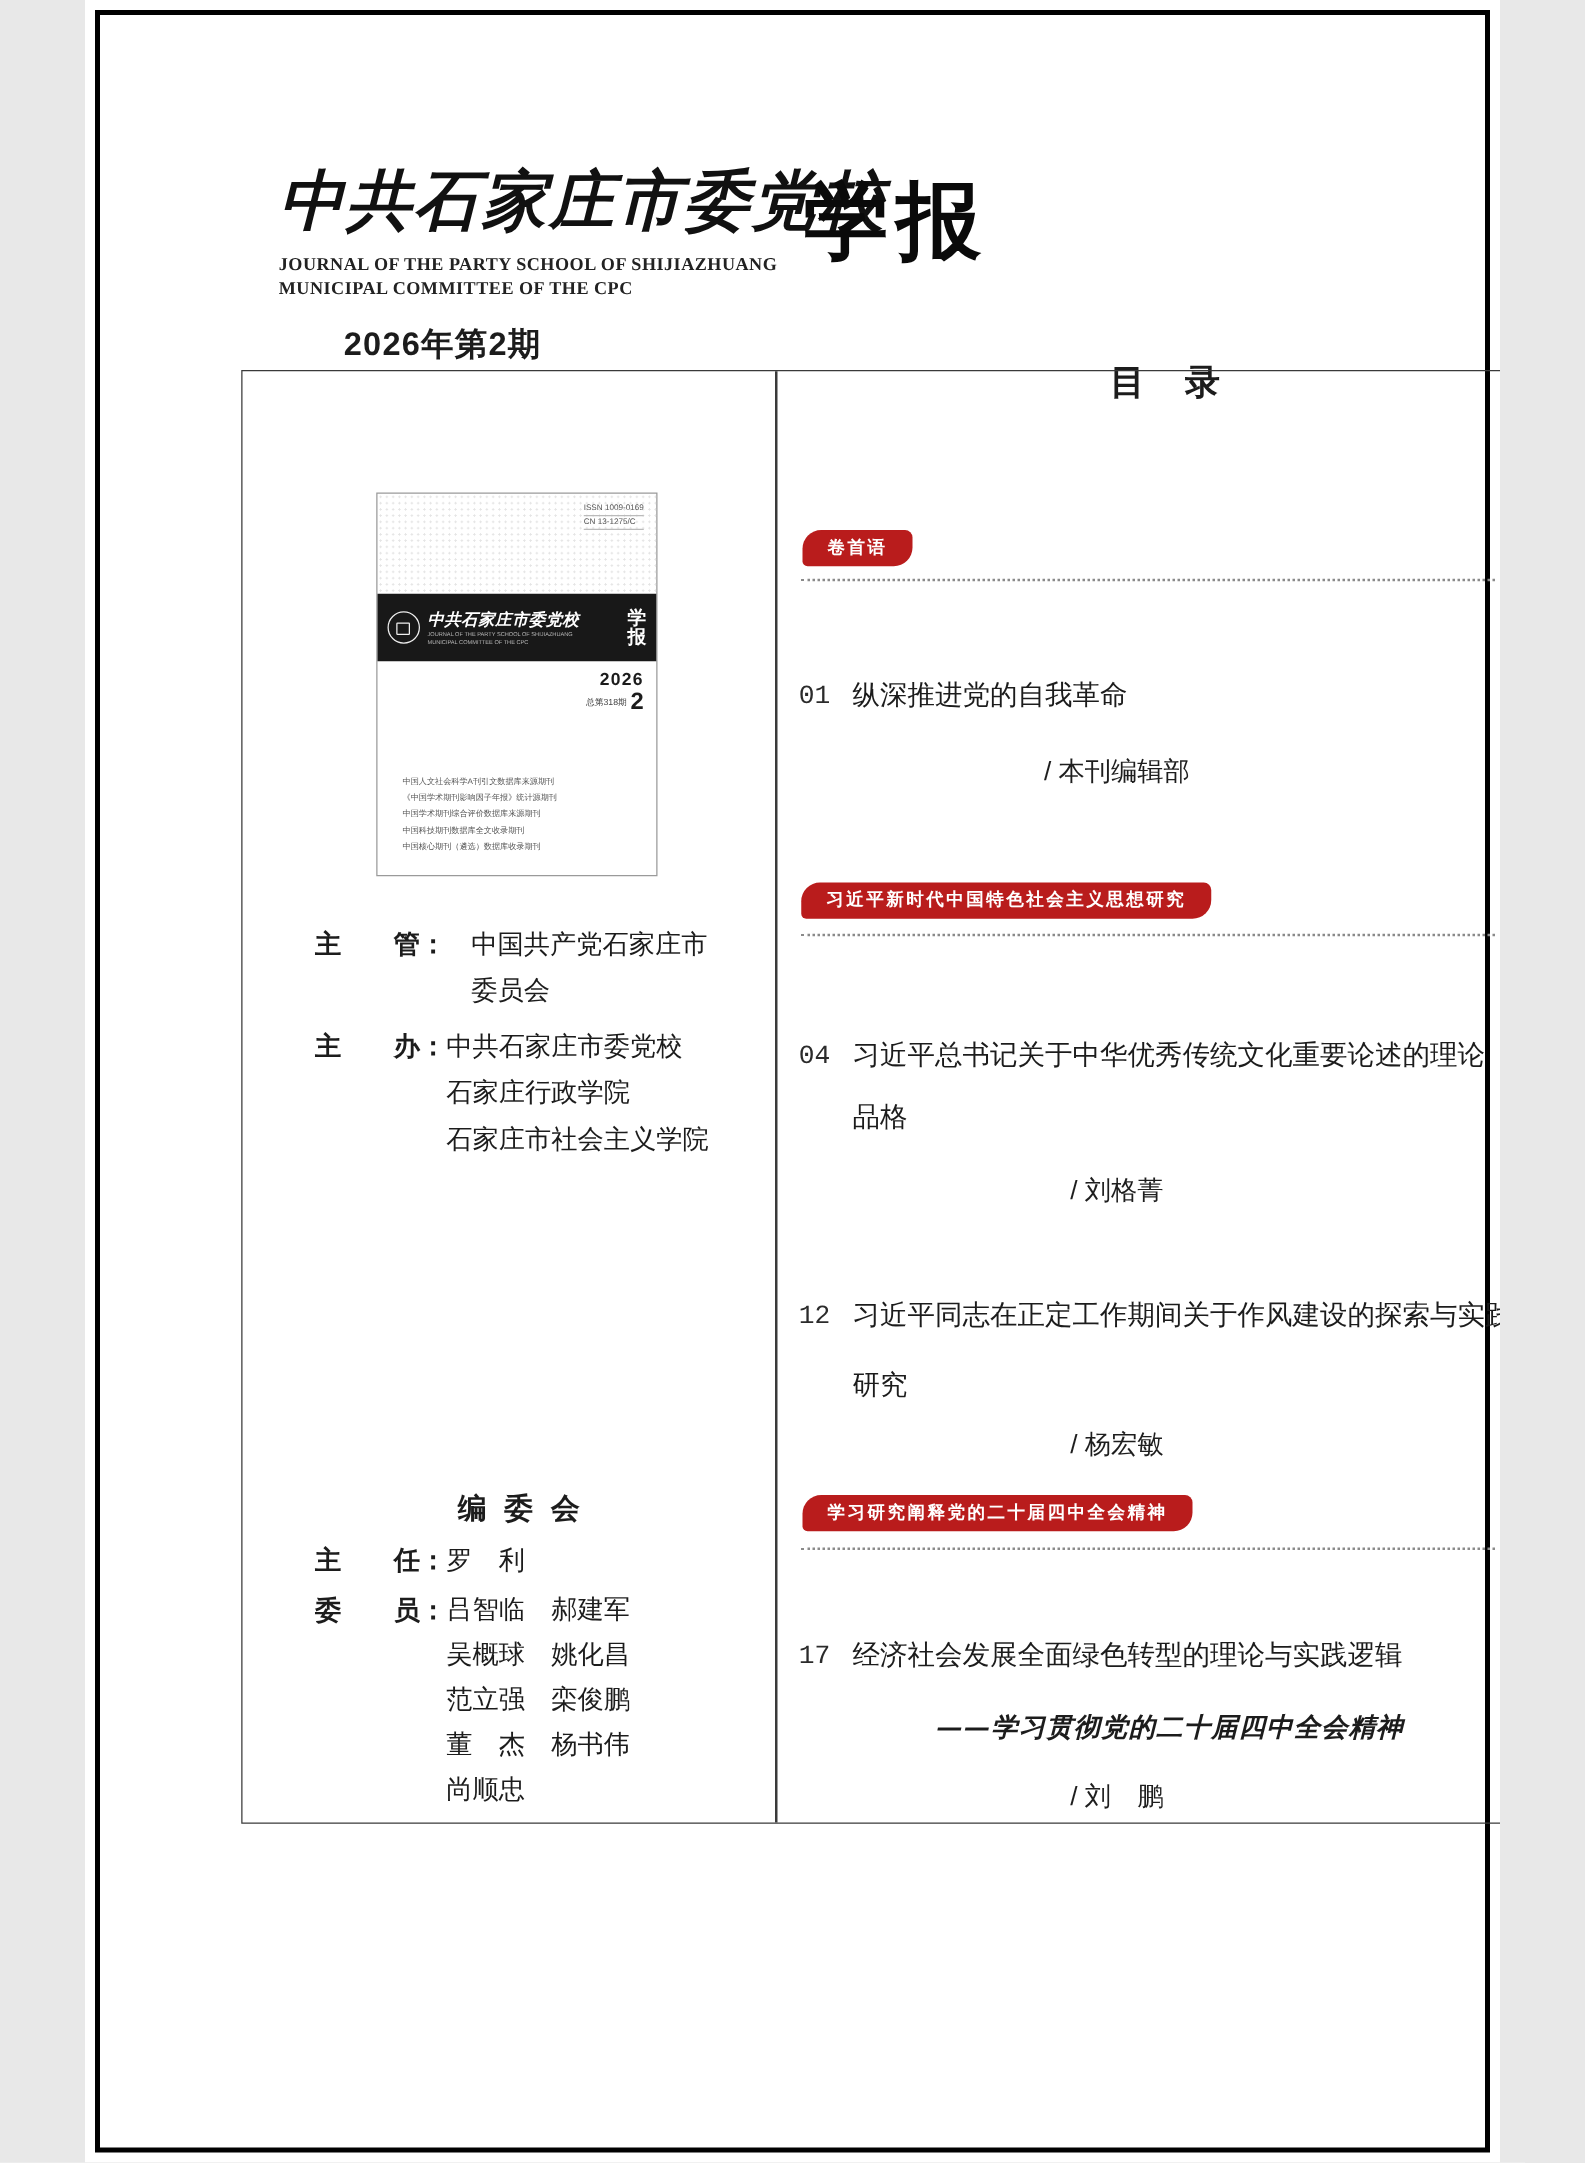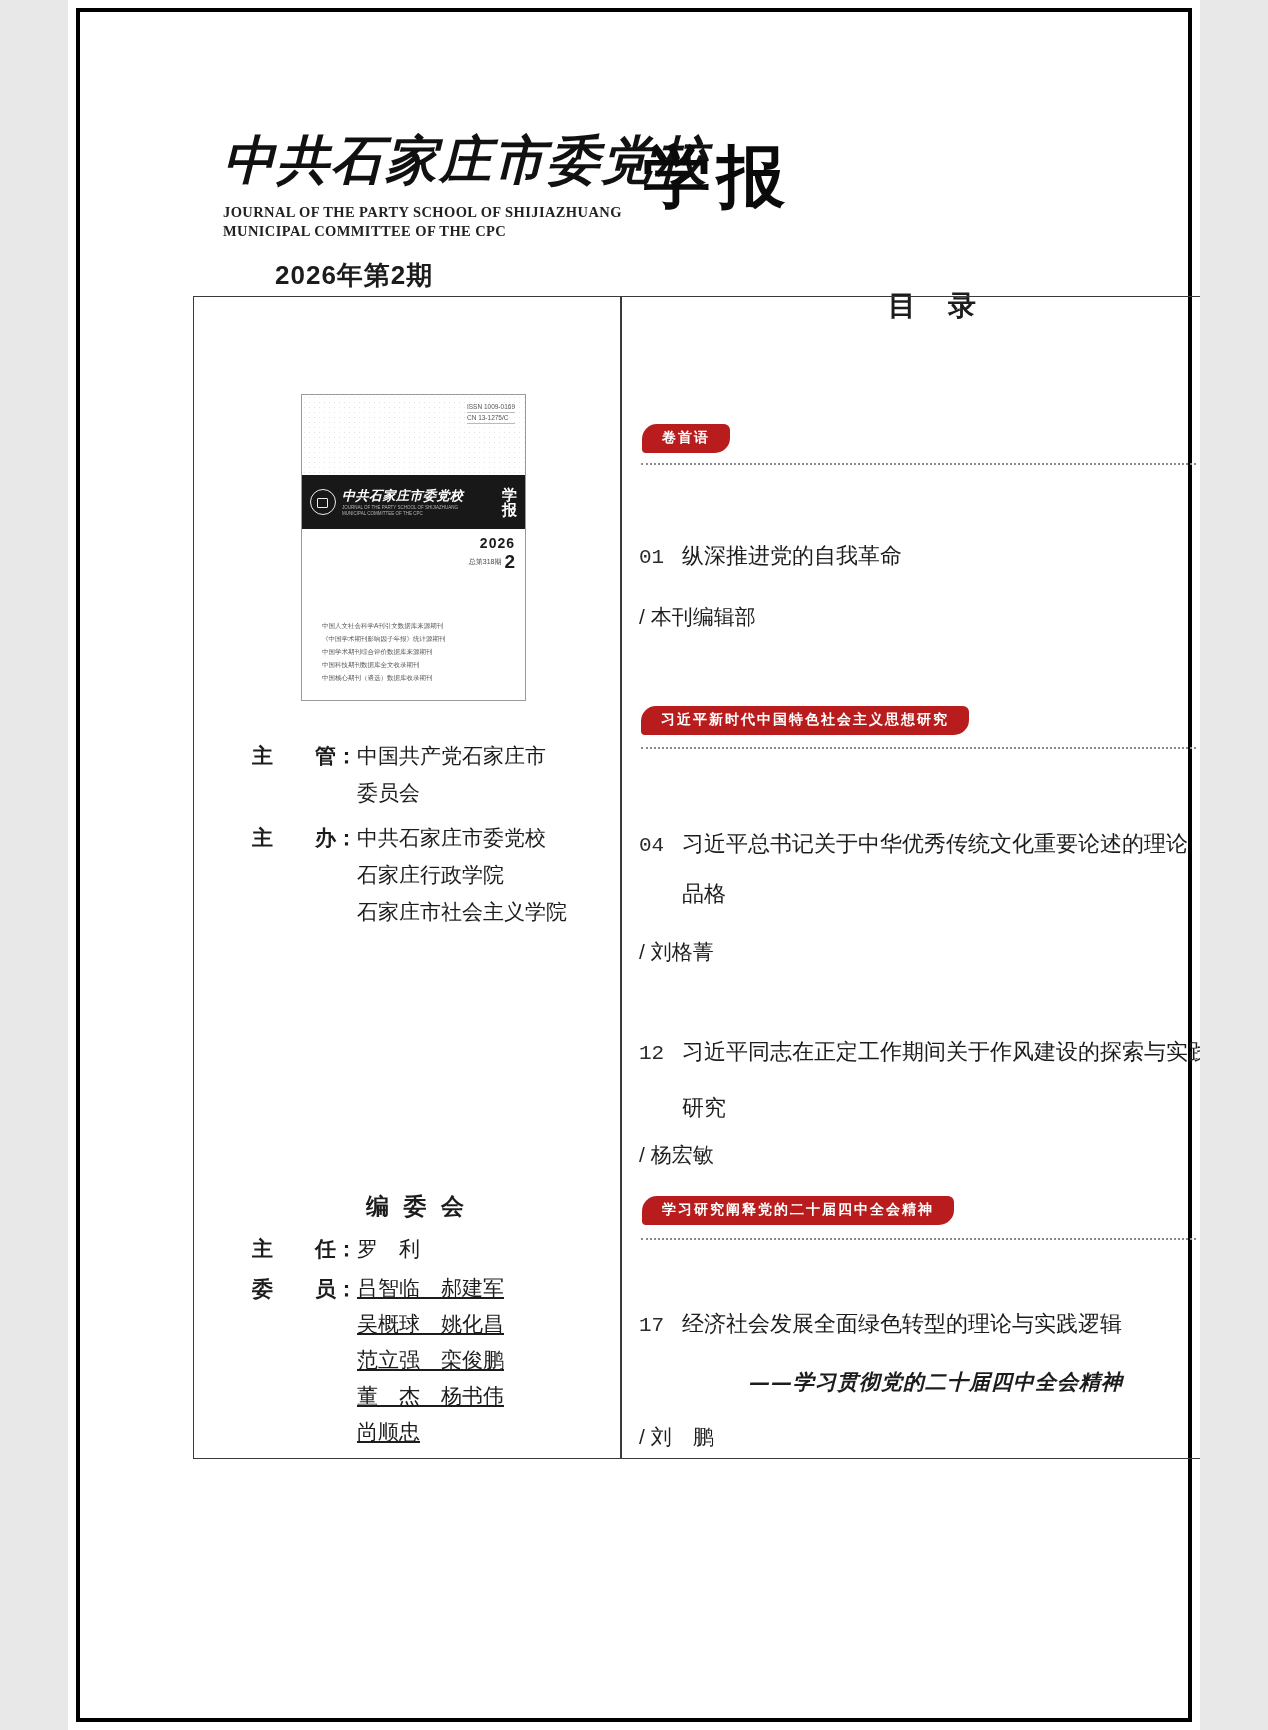--- a/index.html
+++ b/index.html
@@ -64,21 +64,21 @@
 
   
   .badge{
     position:absolute;background:#b91c1c;color:#fff;font-weight:700;font-size:14px;
     letter-spacing:2px;padding:5px 20px 6px 20px;border-radius:15px 6px 15px 4px;white-space:nowrap;text-align:center;
   }
   .dotline{position:absolute;left:447px;width:555px;border-bottom:2.5px dotted #8a8a8a;height:0;}
   .art{position:absolute;left:445px;display:flex;font-size:22px;font-family:Liberation Mono, monospace;}
   .art .pnum{width:43px;flex:0 0 auto;color:#2b2b2b;font-size:21px;}
   .art .atitle{white-space:pre-wrap;}
-  .author{position:absolute;left:445px;width:553px;text-align:left;font-size:21px;color:#1e1e1e;white-space:pre;}
+  .author{position:absolute;left:423px;width:553px;text-align:center;font-size:21px;color:#1e1e1e;white-space:pre;}
   .subtt{position:absolute;left:515px;font-size:21px;font-family:"DejaVu Serif",serif;
     font-style:italic;font-weight:700;letter-spacing:1px;white-space:pre;margin-left:40px;}
 </style>
 </head>
 <body>
 
 <div class="page">
   <div class="frame"></div>
 
   <div class="m-callig">中共石家庄市委党校</div>
@@ -119,41 +119,41 @@
       </div>
       <div class="cover-honors">
         <div>中国人文社会科学A刊引文数据库来源期刊</div>
         <div>《中国学术期刊影响因子年报》统计源期刊</div>
         <div>中国学术期刊综合评价数据库来源期刊</div>
         <div>中国科技期刊数据库全文收录期刊</div>
         <div>中国核心期刊（遴选）数据库收录期刊</div>
       </div>
     </div>
 
-    <div class="inforow" style="top:440px;">
+    <div class="inforow" style="top:440px;gap:20px;">
       <div class="lbl">主　　管：</div>
       <div class="vals">中国共产党石家庄市
 委员会</div>
     </div>
     <div class="inforow" style="top:522px;">
       <div class="lbl">主　　办：</div>
       <div class="vals">中共石家庄市委党校
 石家庄行政学院
 石家庄市社会主义学院</div>
     </div>
 
     <div class="cmt-title">编 委 会</div>
 
     <div class="inforow" style="top:933px;">
       <div class="lbl">主　　任：</div>
       <div class="vals">罗　利</div>
     </div>
     <div class="inforow" style="top:973px;">
       <div class="lbl">委　　员：</div>
-      <div class="vals" style="line-height:36px;text-decoration:underline;">吕智临　郝建军
+      <div class="vals" style="line-height:36px;">吕智临　郝建军
 吴概球　姚化昌
 范立强　栾俊鹏
 董　杰　杨书伟
 尚顺忠</div>
     </div>
 
     <div class="badge" style="left:448px;top:127px;">卷首语</div>
     <div class="dotline" style="top:166px;"></div>
 
     <div class="art" style="top:246px;line-height:30px;">

